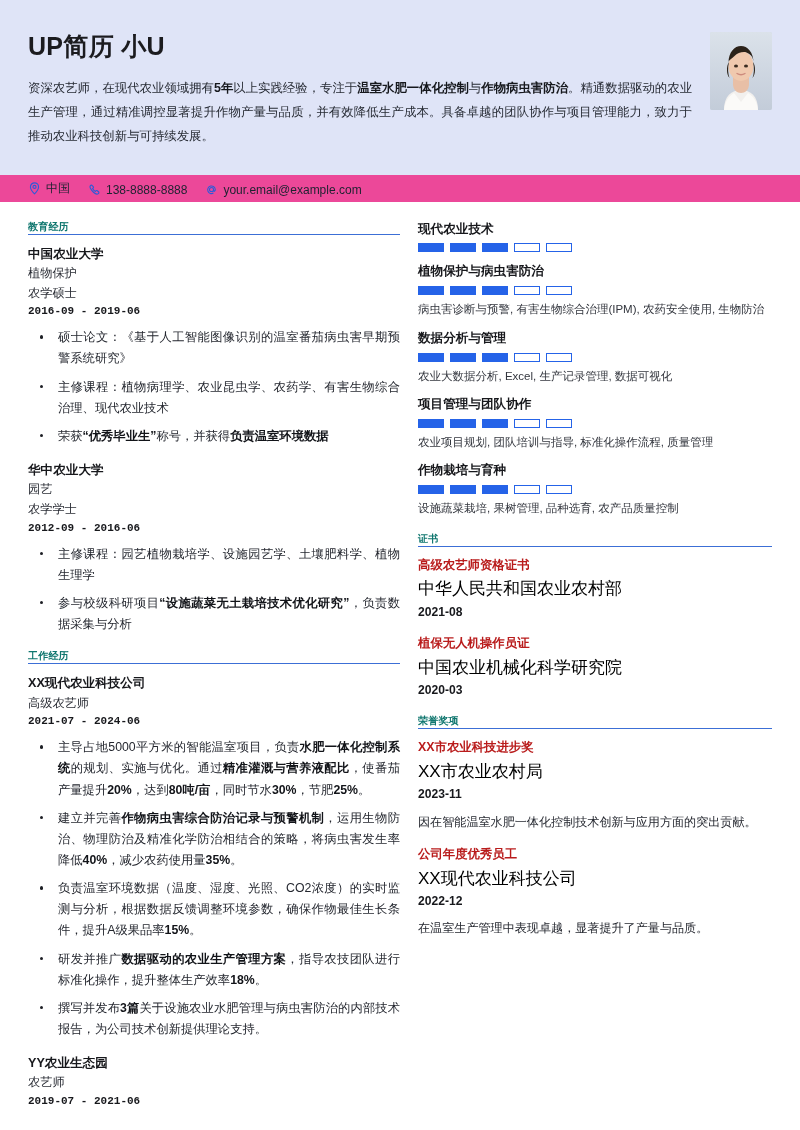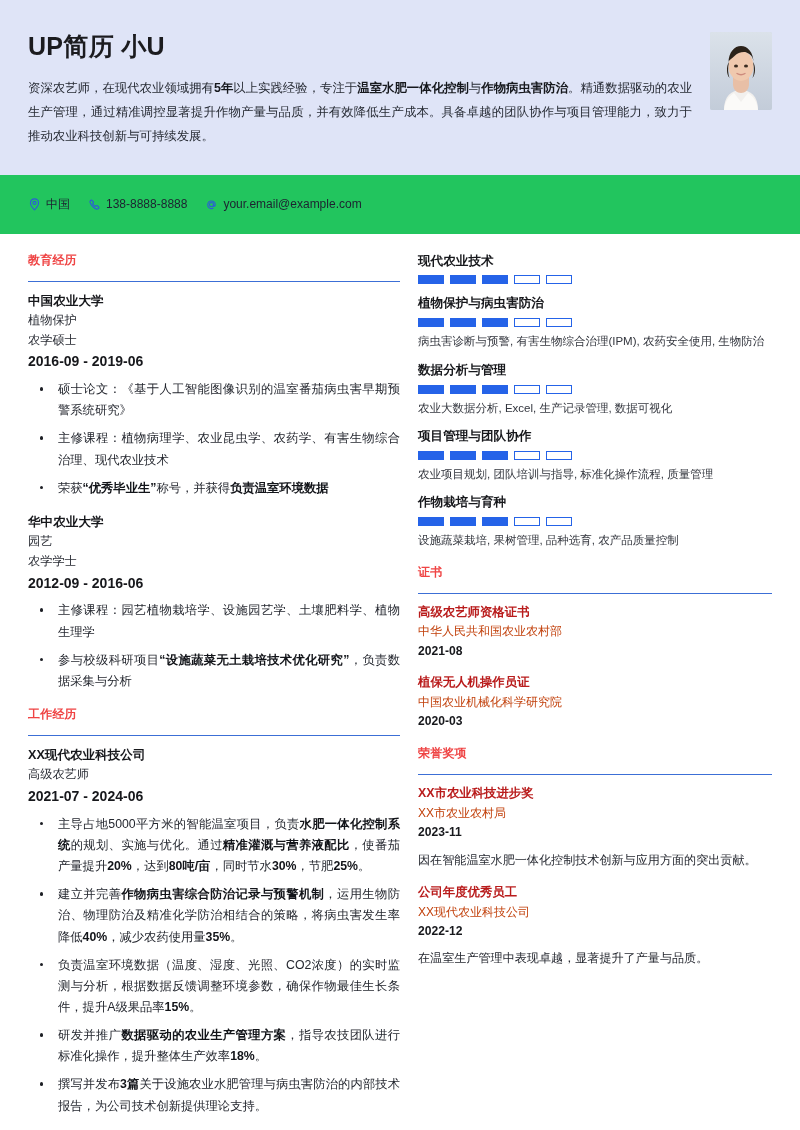--- a/index.html
+++ b/index.html
@@ -41,71 +41,72 @@
     flex: 0 0 auto;
     border-radius: 2px;
     overflow: hidden;
     background: #cfd8e4;
     margin-top: 2px;
   }
   .photo svg { display: block; width: 100%; height: 100%; }
 
   
   .contact-bar {
-    background: #22c55e;
-    padding: 21px 28px;
+    background: #ec4899;
+    padding: 5px 28px;
     display: flex;
-    align-items: center;
+    align-items: flex-end;
     gap: 9px;
     font-size: 12px;
     color: #1d2230;
   }
   .contact-item { display: flex; align-items: center; gap: 5px; margin-right: 9px; }
   .contact-item .ico { width: 13px; height: 13px; display: block; color: #2d5bd8; flex: 0 0 auto; }
   .contact-item .ico svg { display: block; width: 13px; height: 13px; }
 
   
   .columns {
     display: flex;
     padding: 18px 28px 0 28px;
     gap: 18px;
     align-items: flex-start;
   }
   .col-left  { width: 372px; flex: 0 0 372px; }
   .col-right { width: 354px; flex: 0 0 354px; }
 
   .section { margin-bottom: 14px; }
   .section-title {
-    font-size: 12px;
-    font-weight: 700;
-    color: #ef4444;
-    padding-bottom: 12px;
+    font-size: 10px;
+    font-weight: 700;
+    color: #0f766e;
+    padding-bottom: 0;
     border-bottom: 1.4px solid #3c6fd6;
     margin-bottom: 9px;
     letter-spacing: .2px;
   }
 
   .entry { margin-bottom: 13px; }
   .entry:last-child { margin-bottom: 4px; }
   .entry-org {
     font-size: 12.6px;
     font-weight: 700;
     color: #17181c;
     line-height: 1.62;
   }
   .entry-sub {
     font-size: 12.2px;
     color: #2a2d35;
     line-height: 1.62;
   }
   .entry-date {
-    font-size: 14px;
+    font-size: 11px;
     font-weight: 700;
     color: #17181c;
     line-height: 1.62;
+    font-family: Liberation Mono, monospace;
   }
 
   ul.bullets { list-style: none; margin: 6px 0 0 0; padding: 0; }
   ul.bullets li {
     position: relative;
     padding-left: 30px;
     margin-bottom: 7px;
     font-size: 12.3px;
     line-height: 1.72;
     color: #24272f;
@@ -149,22 +150,22 @@
 
   
   .cert { margin-bottom: 12px; }
   .cert-name {
     font-size: 12.4px;
     font-weight: 700;
     color: #b91c1c;
     line-height: 1.6;
   }
   .cert-issuer {
-    font-size: 12px;
-    color: #c2410c;
+    font-size: 17px;
+    color: #000000;
     line-height: 1.6;
   }
   .cert-date {
     font-size: 12.1px;
     font-weight: 700;
     color: #17181c;
     line-height: 1.6;
   }
   .cert-desc {
     font-size: 12.1px;

